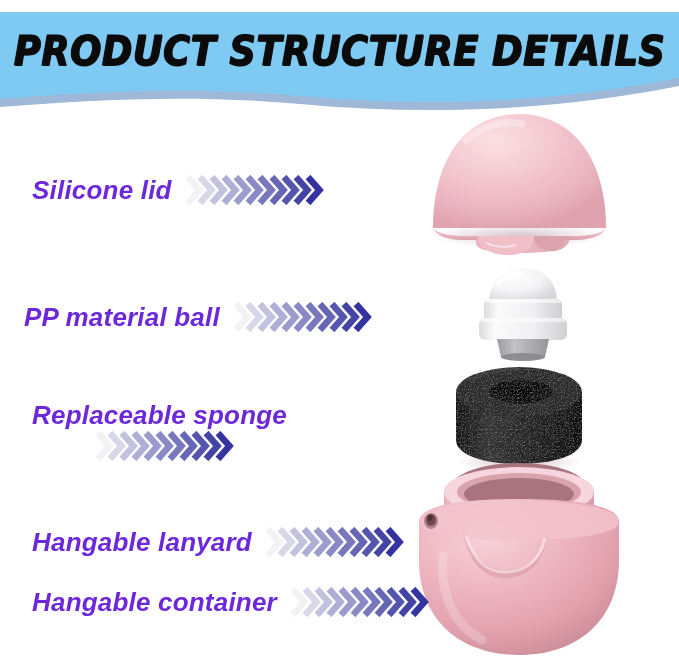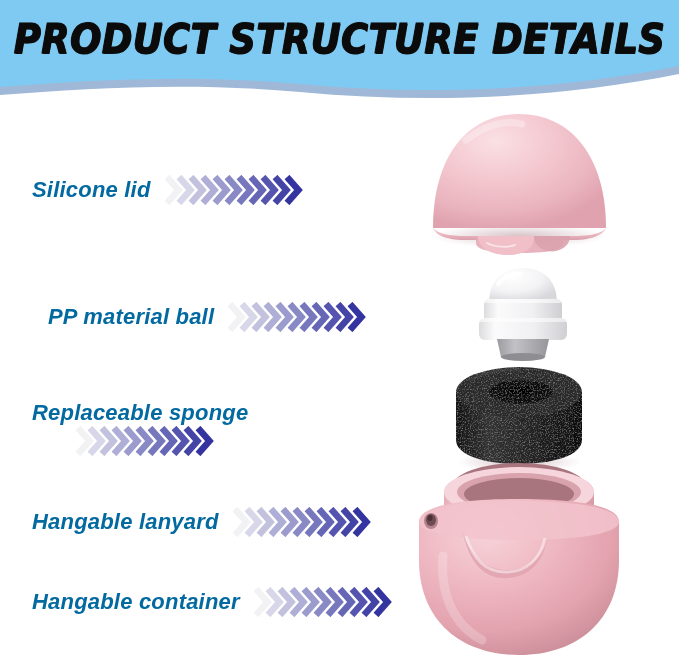--- a/index.html
+++ b/index.html
@@ -3,40 +3,40 @@
 <meta charset="utf-8">
 <style>
   html,body{margin:0;padding:0;}
   body{
     width:679px;height:664px;position:relative;overflow:hidden;
     background:#ffffff;
     font-family:"Liberation Sans","DejaVu Sans",sans-serif;
   }
 
   
-  #header{position:absolute;left:0;top:0;width:679px;height:100px;overflow:hidden;text-decoration:underline;}
+  #header{position:absolute;left:0;top:12px;width:679px;height:100px;overflow:hidden;text-decoration:underline;}
   #header .wave-svg{position:absolute;left:0;top:0;}
   #header-title{
     position:absolute;left:0;top:0;width:679px;height:78px;
     display:flex;align-items:center;justify-content:center;
     font-family:"DejaVu Sans","Liberation Sans",sans-serif;
     font-weight:700;font-style:italic;
     font-size:40px;letter-spacing:0.5px;
     color:#0b0b0b;
     transform:scaleX(0.92);
     text-shadow:0 0 1px #0b0b0b, 0.8px 0.6px 0 #111;
     white-space:nowrap;
     -webkit-text-stroke:1.1px #0d0d0d;
   }
 
   
   .row{position:absolute;left:0;display:flex;align-items:center;height:44px;}
   .row-label{
-    font-size:22px;font-weight:700;font-style:italic;
-    color:#0369a1;white-space:nowrap;letter-spacing:0.2px;
+    font-size:26px;font-weight:700;font-style:italic;
+    color:#6d28d9;white-space:nowrap;letter-spacing:0.2px;
   }
   .arrow{display:flex;align-items:center;margin-left:14px;}
   .arrow svg{display:block;}
 
   
   #art{position:absolute;left:0;top:0;width:679px;height:664px;pointer-events:none;}
 </style>
 </head>
 <body style="background: rgb(255, 255, 255);">
 
@@ -205,21 +205,21 @@
         <path d="M62,2 L73.5,15 L62,28" stroke="rgb(137,137,198)" stroke-width="6.5" fill="none" stroke-linejoin="miter"></path>
         <path d="M74,2 L85.5,15 L74,28" stroke="rgb(119,119,190)" stroke-width="6.5" fill="none" stroke-linejoin="miter"></path>
         <path d="M86,2 L97.5,15 L86,28" stroke="rgb(102,102,182)" stroke-width="6.5" fill="none" stroke-linejoin="miter"></path>
         <path d="M98,2 L109.5,15 L98,28" stroke="rgb(85,85,175)" stroke-width="6.5" fill="none" stroke-linejoin="miter"></path>
         <path d="M110,2 L121.5,15 L110,28" stroke="rgb(68,68,167)" stroke-width="6.5" fill="none" stroke-linejoin="miter"></path>
         <path d="M122,2 L133.5,15 L122,28" stroke="rgb(52,52,160)" stroke-width="6.5" fill="none" stroke-linejoin="miter"></path>
       </svg>
     </span>
 </div>
 
-<div class="row" style="top:295px;left:48px;text-align:center;">
+<div class="row" style="top:295px;left:24px;text-align:center;">
   <span class="row-label">PP material ball</span>
   <span class="arrow">
       <svg width="142" height="30" viewBox="0 0 142 30">
         <path d="M2,2 L13.5,15 L2,28" stroke="rgb(242,242,245)" stroke-width="6.5" fill="none" stroke-linejoin="miter"></path>
         <path d="M14,2 L25.5,15 L14,28" stroke="rgb(215,215,233)" stroke-width="6.5" fill="none" stroke-linejoin="miter"></path>
         <path d="M26,2 L37.5,15 L26,28" stroke="rgb(194,194,223)" stroke-width="6.5" fill="none" stroke-linejoin="miter"></path>
         <path d="M38,2 L49.5,15 L38,28" stroke="rgb(174,174,214)" stroke-width="6.5" fill="none" stroke-linejoin="miter"></path>
         <path d="M50,2 L61.5,15 L50,28" stroke="rgb(155,155,206)" stroke-width="6.5" fill="none" stroke-linejoin="miter"></path>
         <path d="M62,2 L73.5,15 L62,28" stroke="rgb(137,137,198)" stroke-width="6.5" fill="none" stroke-linejoin="miter"></path>
         <path d="M74,2 L85.5,15 L74,28" stroke="rgb(119,119,190)" stroke-width="6.5" fill="none" stroke-linejoin="miter"></path>
@@ -243,21 +243,21 @@
         <path d="M62,2 L73.5,15 L62,28" stroke="rgb(137,137,198)" stroke-width="6.5" fill="none" stroke-linejoin="miter"></path>
         <path d="M74,2 L85.5,15 L74,28" stroke="rgb(119,119,190)" stroke-width="6.5" fill="none" stroke-linejoin="miter"></path>
         <path d="M86,2 L97.5,15 L86,28" stroke="rgb(102,102,182)" stroke-width="6.5" fill="none" stroke-linejoin="miter"></path>
         <path d="M98,2 L109.5,15 L98,28" stroke="rgb(85,85,175)" stroke-width="6.5" fill="none" stroke-linejoin="miter"></path>
         <path d="M110,2 L121.5,15 L110,28" stroke="rgb(68,68,167)" stroke-width="6.5" fill="none" stroke-linejoin="miter"></path>
         <path d="M122,2 L133.5,15 L122,28" stroke="rgb(52,52,160)" stroke-width="6.5" fill="none" stroke-linejoin="miter"></path>
       </svg>
     </span>
 </div>
 
-<div class="row" style="top:500px;left:32px;">
+<div class="row" style="top:520px;left:32px;">
   <span class="row-label">Hangable lanyard</span>
   <span class="arrow">
       <svg width="142" height="30" viewBox="0 0 142 30">
         <path d="M2,2 L13.5,15 L2,28" stroke="rgb(242,242,245)" stroke-width="6.5" fill="none" stroke-linejoin="miter"></path>
         <path d="M14,2 L25.5,15 L14,28" stroke="rgb(215,215,233)" stroke-width="6.5" fill="none" stroke-linejoin="miter"></path>
         <path d="M26,2 L37.5,15 L26,28" stroke="rgb(194,194,223)" stroke-width="6.5" fill="none" stroke-linejoin="miter"></path>
         <path d="M38,2 L49.5,15 L38,28" stroke="rgb(174,174,214)" stroke-width="6.5" fill="none" stroke-linejoin="miter"></path>
         <path d="M50,2 L61.5,15 L50,28" stroke="rgb(155,155,206)" stroke-width="6.5" fill="none" stroke-linejoin="miter"></path>
         <path d="M62,2 L73.5,15 L62,28" stroke="rgb(137,137,198)" stroke-width="6.5" fill="none" stroke-linejoin="miter"></path>
         <path d="M74,2 L85.5,15 L74,28" stroke="rgb(119,119,190)" stroke-width="6.5" fill="none" stroke-linejoin="miter"></path>

